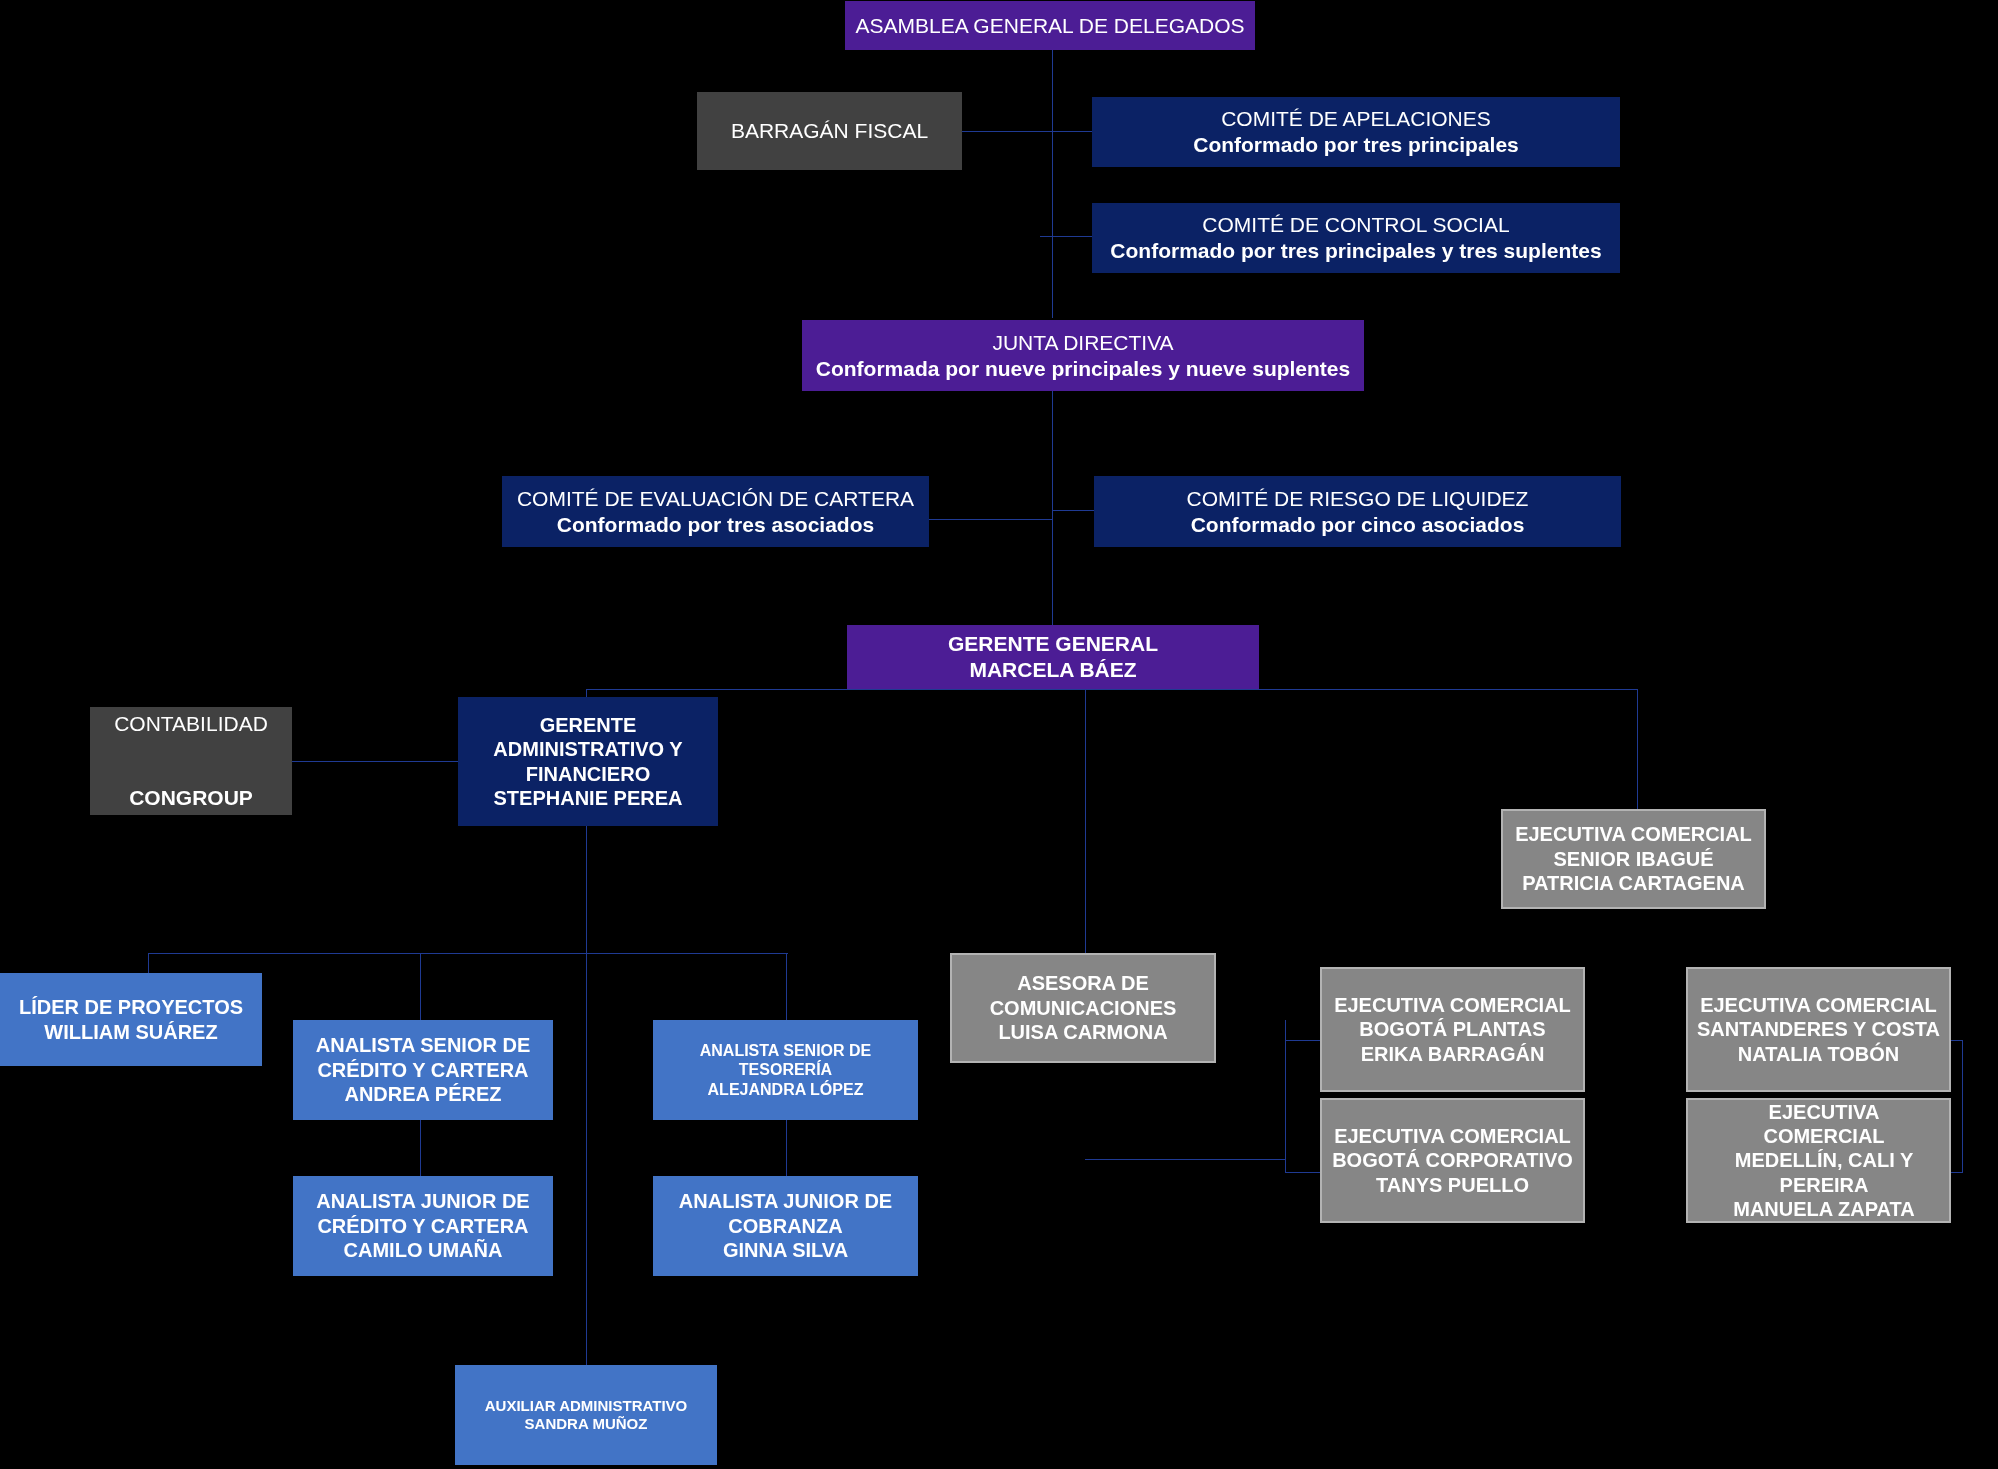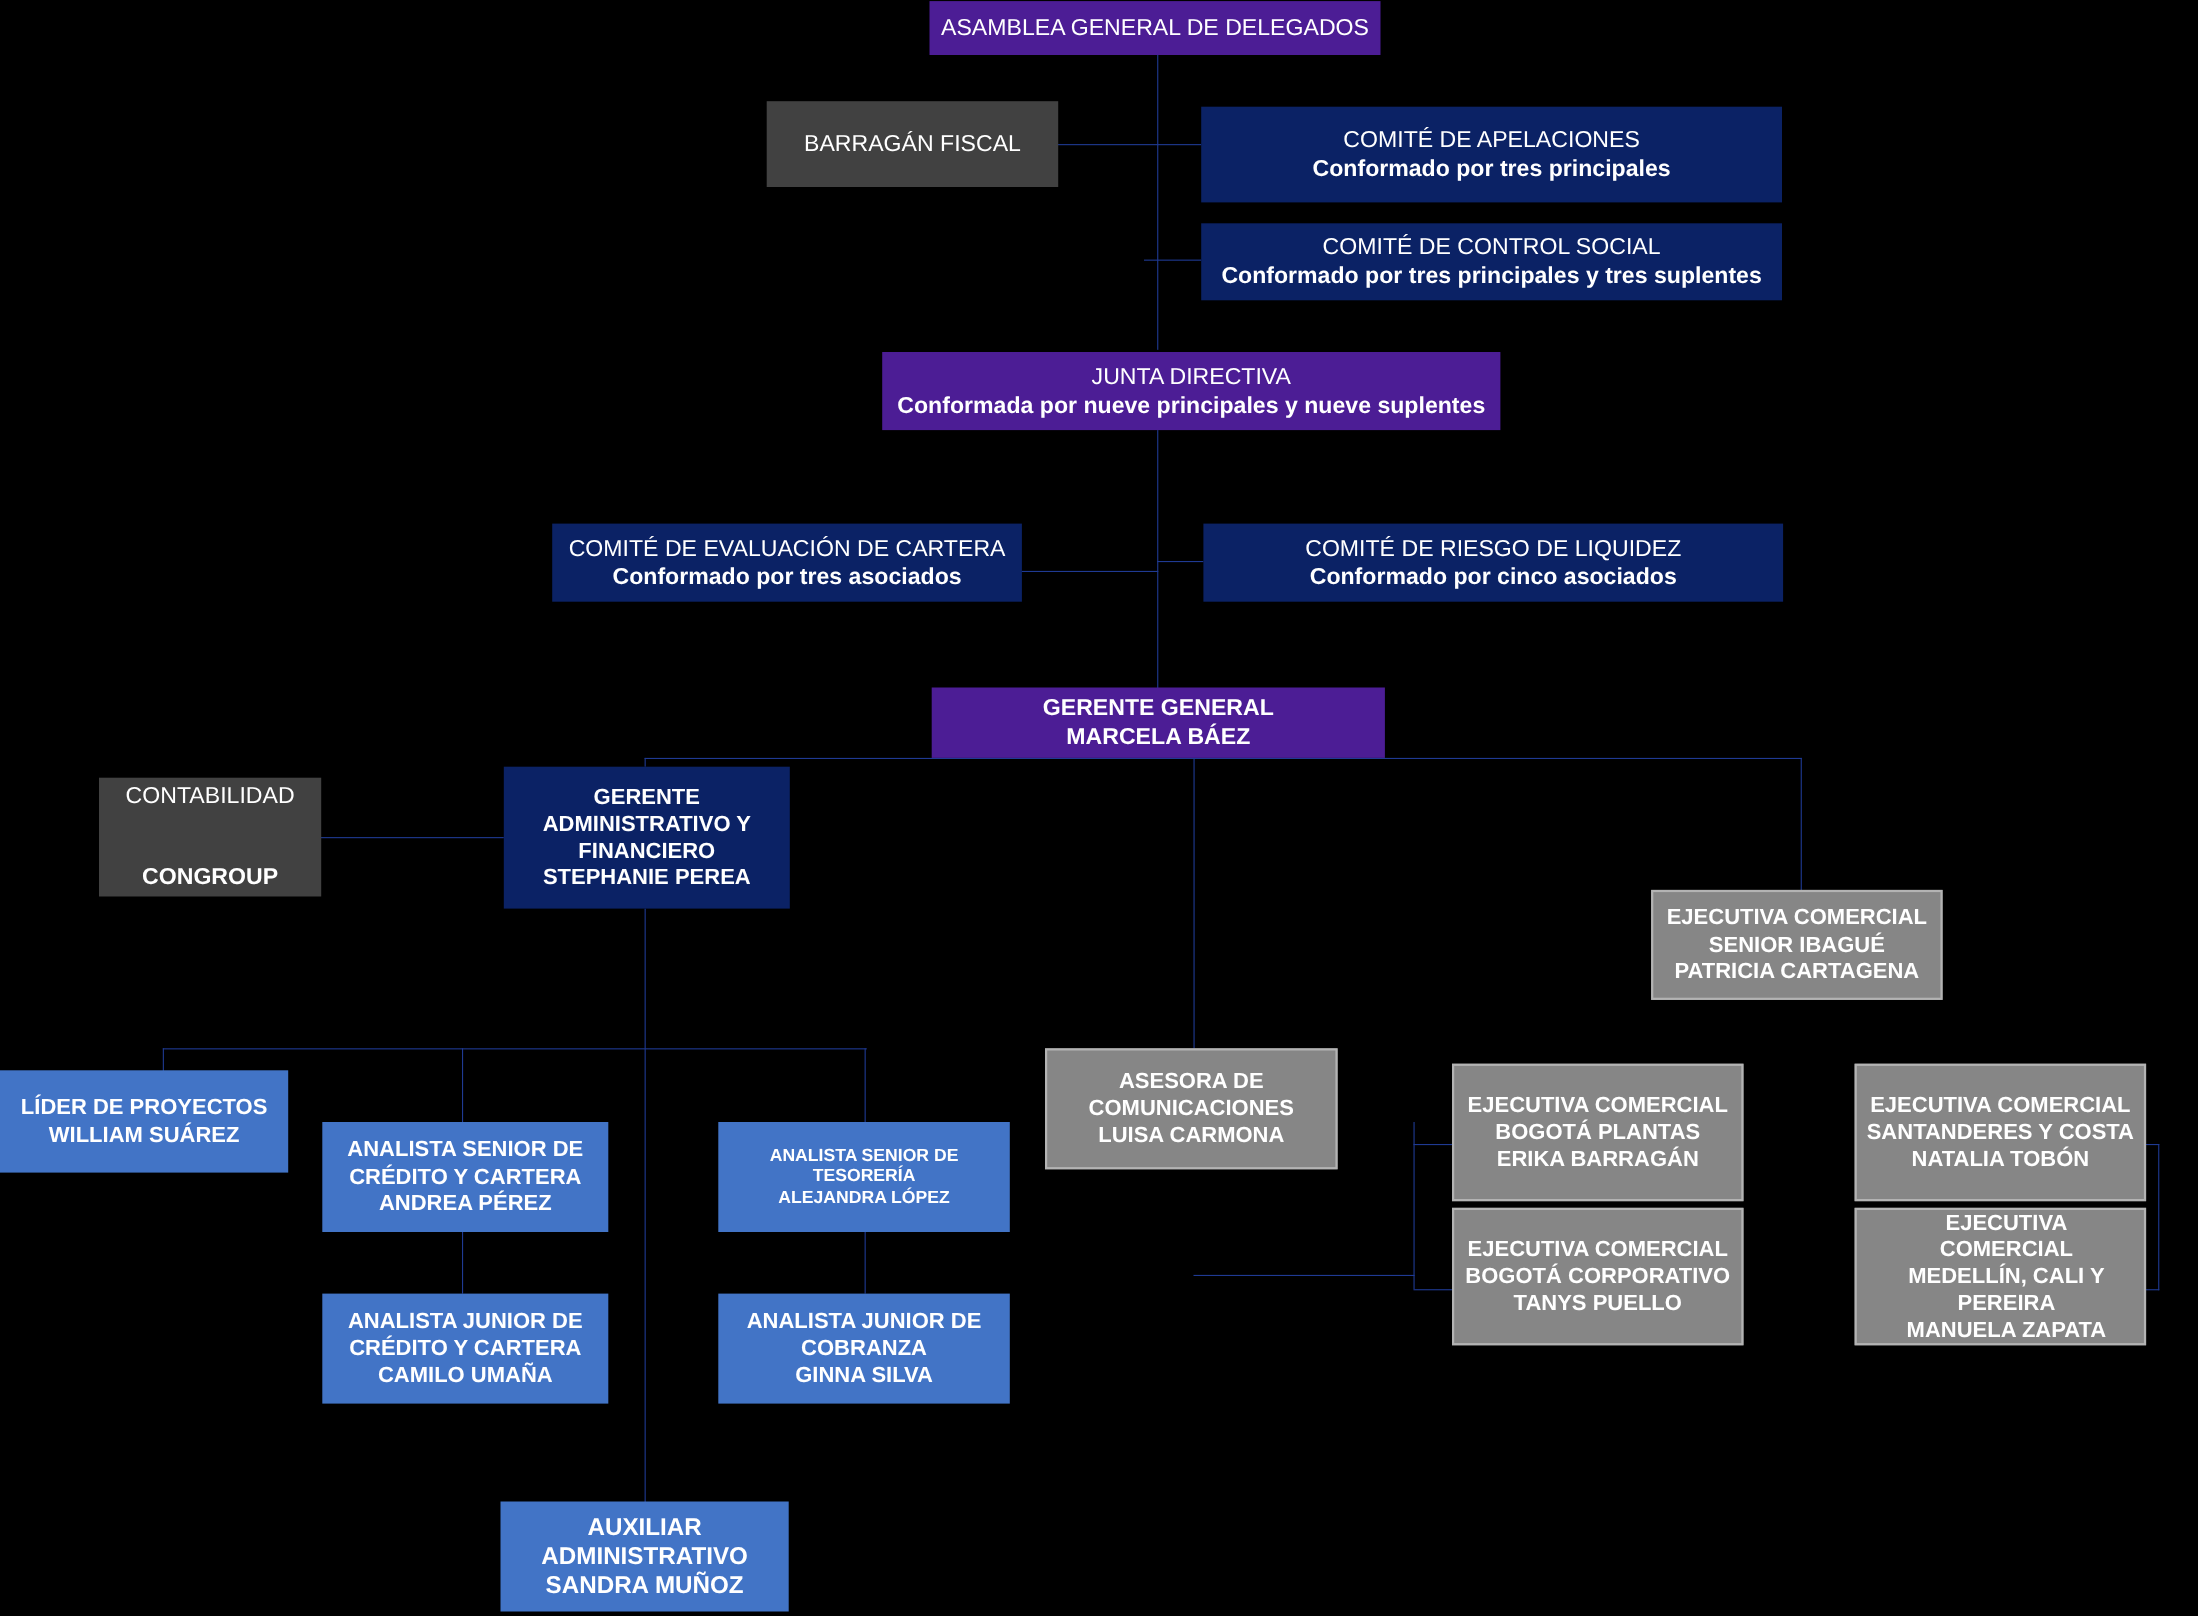--- a/index.html
+++ b/index.html
@@ -113,21 +113,21 @@
   <div class="ln lnh" style="left:1085px; top:1159px; width:201px;"></div>
 
   <div class="node c-red w-reg" style="left:845px; top:1px; width:410px; height:49px; font-size:21px;">
     <span class="ttl">ASAMBLEA GENERAL DE DELEGADOS</span>
   </div>
 
   <div class="node c-dgray w-reg" style="left:697px; top:92px; width:265px; height:78px; font-size:21px;">
     <span class="ttl">BARRAGÁN FISCAL</span>
   </div>
 
-  <div class="node c-navy w-reg" style="left:1092px; top:97px; width:528px; height:87px; font-size:21px;">
+  <div class="node c-navy w-reg" style="left:1092px; top:97px; width:528px; height:70px; font-size:21px;">
     <span class="ttl">COMITÉ DE APELACIONES</span>
     <span class="sub">Conformado por tres principales</span>
   </div>
 
   <div class="node c-navy w-reg" style="left:1092px; top:203px; width:528px; height:70px; font-size:21px;">
     <span class="ttl">COMITÉ DE CONTROL SOCIAL</span>
     <span class="sub">Conformado por tres principales y tres suplentes</span>
   </div>
 
   <div class="node c-red w-reg" style="left:802px; top:320px; width:562px; height:71px; font-size:21px;">
@@ -178,21 +178,21 @@
   <div class="node c-blue w-bold" style="left:653px; top:1020px; width:265px; height:100px; font-size:16px;">
     <span class="ttl">ANALISTA SENIOR DE TESORERÍA</span>
     <span class="sub">ALEJANDRA LÓPEZ</span>
   </div>
 
   <div class="node c-blue w-bold" style="left:653px; top:1176px; width:265px; height:100px; font-size:20px;">
     <span class="ttl">ANALISTA JUNIOR DE COBRANZA</span>
     <span class="sub">GINNA SILVA</span>
   </div>
 
-  <div class="node c-blue w-bold" style="left:455px; top:1365px; width:262px; height:100px; font-size:22px;">
+  <div class="node c-blue w-bold" style="left:455px; top:1365px; width:262px; height:100px; font-size:15px;">
     <span class="ttl">AUXILIAR ADMINISTRATIVO</span>
     <span class="sub">SANDRA MUÑOZ</span>
   </div>
 
   <div class="node c-gray w-bold" style="left:950px; top:953px; width:266px; height:110px; font-size:20px;">
     <span class="ttl">ASESORA DE COMUNICACIONES</span>
     <span class="sub">LUISA CARMONA</span>
   </div>
 
   <div class="node c-gray w-bold" style="left:1501px; top:809px; width:265px; height:100px; font-size:20px;">

